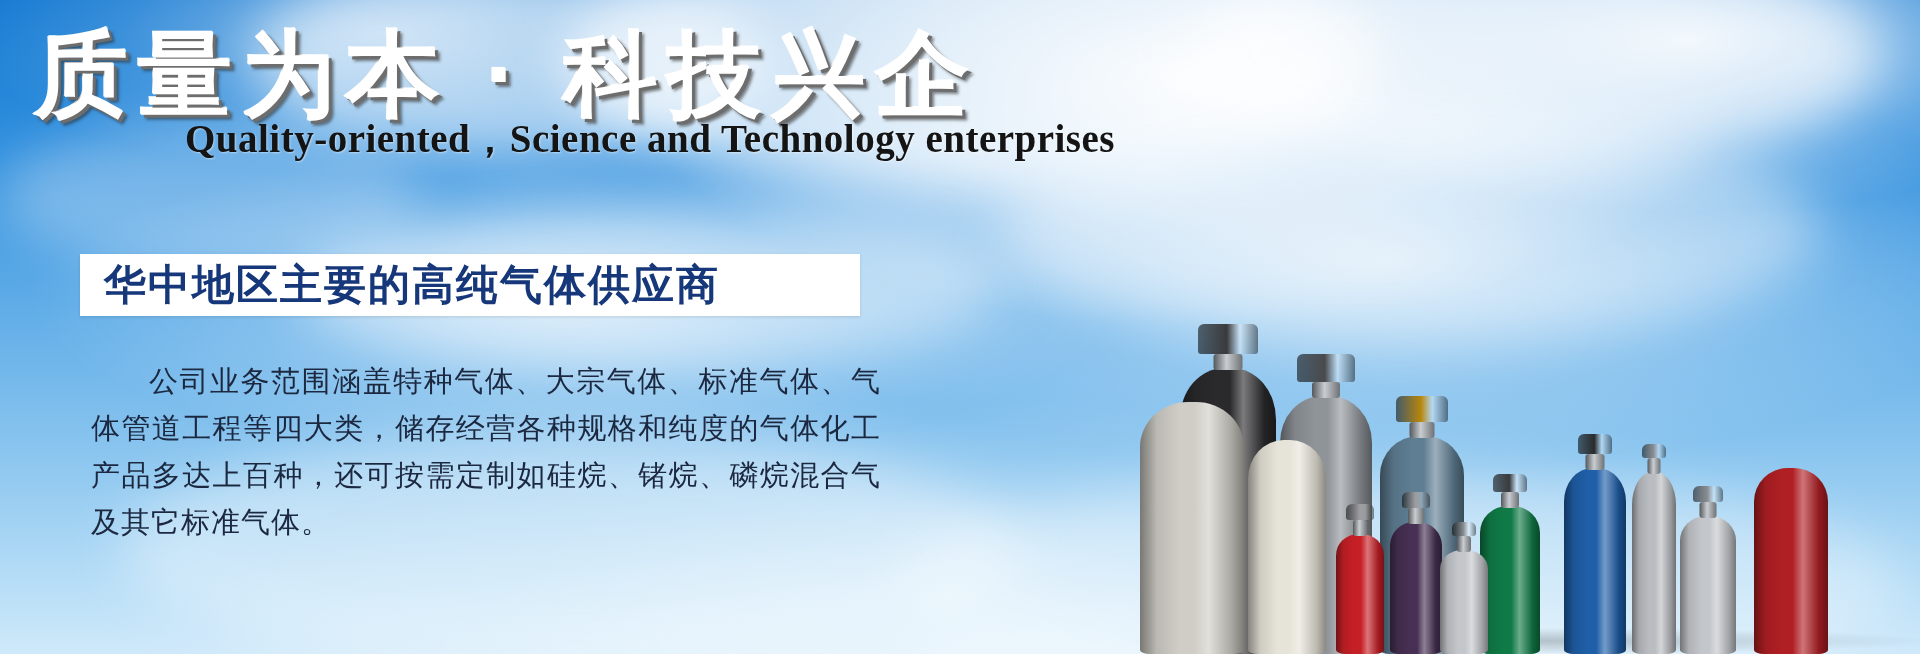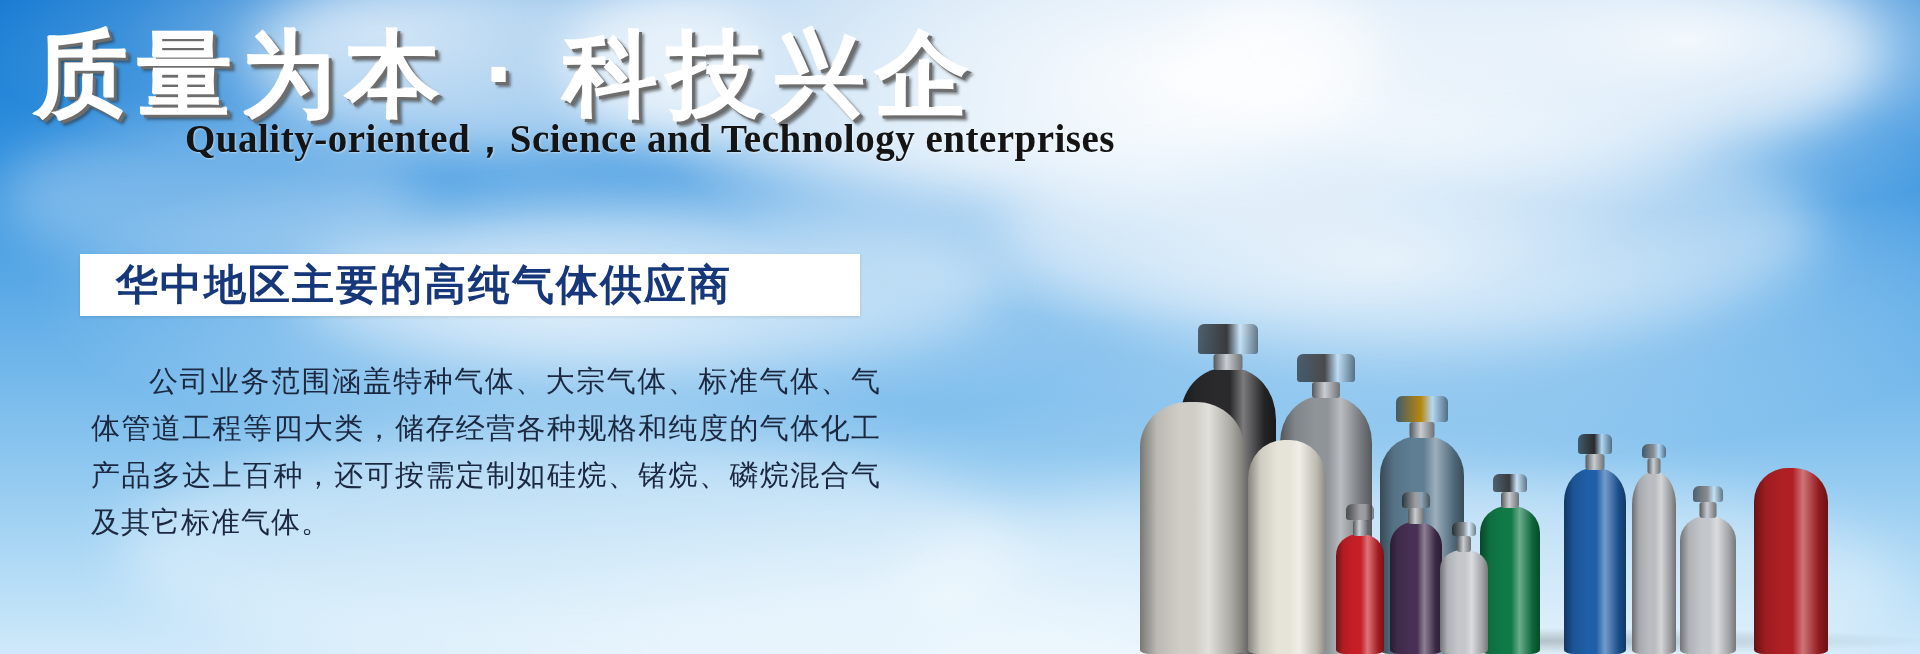--- a/index.html
+++ b/index.html
@@ -55,21 +55,21 @@
   
   .hl-box{
     position:absolute;left:80px;top:254px;width:780px;height:62px;
     background:#ffffff;
     box-shadow:0 1px 3px rgba(0,0,0,.12);
     display:flex;align-items:center;
   }
   .hl-text{
     font-family:"Liberation Sans", sans-serif;
     font-size:42px;font-weight:700;color:#16377a;
-    letter-spacing:2px;padding-left:36px;white-space:nowrap;
+    letter-spacing:2px;padding-left:24px;white-space:nowrap;
   }
 
   
   .body-copy{
     position:absolute;left:78px;top:358px;width:790px;
     font-family:"Liberation Serif", serif;
     font-size:29px;line-height:1.62;color:#1b2840;
     text-align:justify;text-indent:2em;letter-spacing:1px;margin-left:13px;
   }
 

